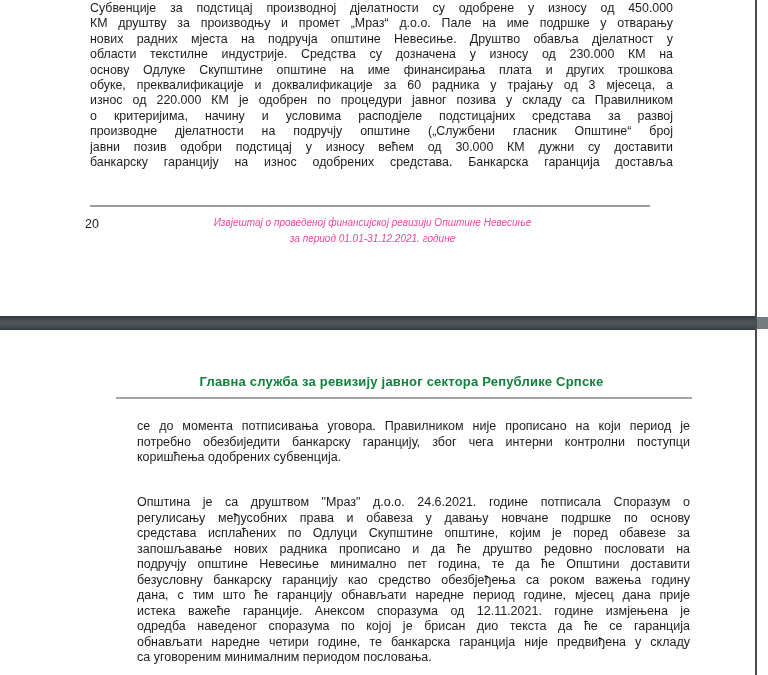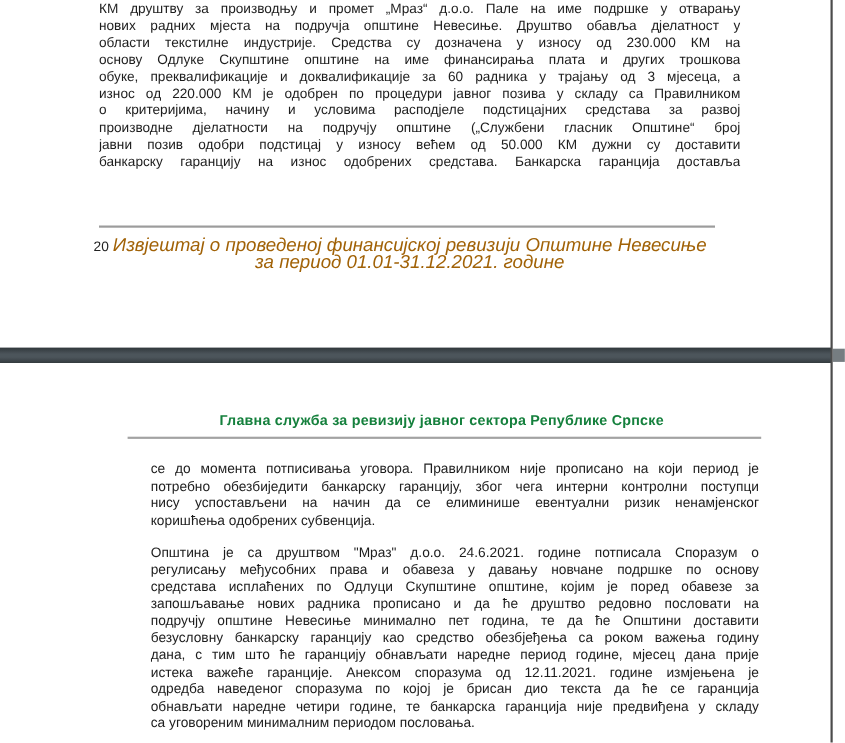--- a/index.html
+++ b/index.html
@@ -30,21 +30,21 @@
     position: absolute; top: 205px; left: 90px;
     width: 560px; height: 2px; background: #9c9c9c;
   }
   .page-number {
     position: absolute; top: 217px; left: 85px;
     font-size: 12.5px; color: #222222;
   }
   .footer-title {
     position: absolute; top: 215px; left: 90px; width: 565px;
     text-align: center; font-style: italic;
-    font-size: 17px; line-height: 15.5px; color: #a16207;
+    font-size: 10px; line-height: 15.5px; color: #ec4899;
   }
 
   
   .page-separator {
     position: absolute; top: 316px; left: 0;
     width: 756px; height: 14px;
     background: linear-gradient(180deg, #30373b 0%, #4c555b 42%, #4c555b 62%, #333a3e 100%);
   }
   .separator-edge {
     position: absolute; top: 317px; left: 757px;
@@ -72,29 +72,30 @@
     position: absolute; top: 0; left: 755px;
     width: 2px; height: 675px; background: #4c4c4c;
   }
 </style>
 </head>
 <body>
 
 <div>
 
   <div class="para p1-body">
+      <div class="tline">Субвенције за подстицај производној дјелатности су одобрене у износу од 450.000</div>
       <div class="tline">КМ друштву за производњу и промет „Мраз“ д.о.о. Пале на име подршке у отварању</div>
       <div class="tline">нових радних мјеста на подручја општине Невесиње. Друштво обавља дјелатност у</div>
       <div class="tline">области текстилне индустрије. Средства су дозначена у износу од 230.000 КМ на</div>
       <div class="tline">основу Одлуке Скупштине општине на име финансирања плата и других трошкова</div>
       <div class="tline">обуке, преквалификације и доквалификације за 60 радника у трајању од 3 мјесеца, а</div>
       <div class="tline">износ од 220.000 КМ је одобрен по процедури јавног позива у складу са Правилником</div>
       <div class="tline">о критеријима, начину и условима расподјеле подстицајних средстава за развој</div>
       <div class="tline">производне дјелатности на подручју општине („Службени гласник Општине“ број</div>
-      <div class="tline">јавни позив одобри подстицај у износу већем од 50.000 КМ дужни су доставити</div>
+      <div class="tline">јавни позив одобри подстицај у износу већем од 30.000 КМ дужни су доставити</div>
       <div class="tline">банкарску гаранцију на износ одобрених средстава. Банкарска гаранција доставља</div>
     </div>
 
   <div class="footer-rule"></div>
 
   <div class="page-number">20</div>
 
   <div class="footer-title">
     <div>Извјештај о проведеној финансијској ревизији Општине Невесиње</div>
     <div>за период 01.01-31.12.2021. године</div>
@@ -107,21 +108,20 @@
 
 <div>
 
   <div class="p2-header">Главна служба за ревизију јавног сектора Републике Српске</div>
 
   <div class="header-rule"></div>
 
   <div class="para p2-para1 short-last">
       <div class="tline">се до момента потписивања уговора. Правилником није прописано на који период је</div>
       <div class="tline">потребно обезбиједити банкарску гаранцију, због чега интерни контролни поступци</div>
-      <div class="tline">нису успостављени на начин да се елиминише евентуални ризик ненамјенског</div>
       <div class="tline">коришћења одобрених субвенција.</div>
     </div>
 
   <div class="para p2-para2 short-last">
       <div class="tline">Општина је са друштвом "Мраз" д.о.о. 24.6.2021. године потписала Споразум о</div>
       <div class="tline">регулисању међусобних права и обавеза у давању новчане подршке по основу</div>
       <div class="tline">средстава исплаћених по Одлуци Скупштине општине, којим је поред обавезе за</div>
       <div class="tline">запошљавање нових радника прописано и да ће друштво редовно пословати на</div>
       <div class="tline">подручју општине Невесиње минимално пет година, те да ће Општини доставити</div>
       <div class="tline">безусловну банкарску гаранцију као средство обезбјеђења са роком важења годину</div>

